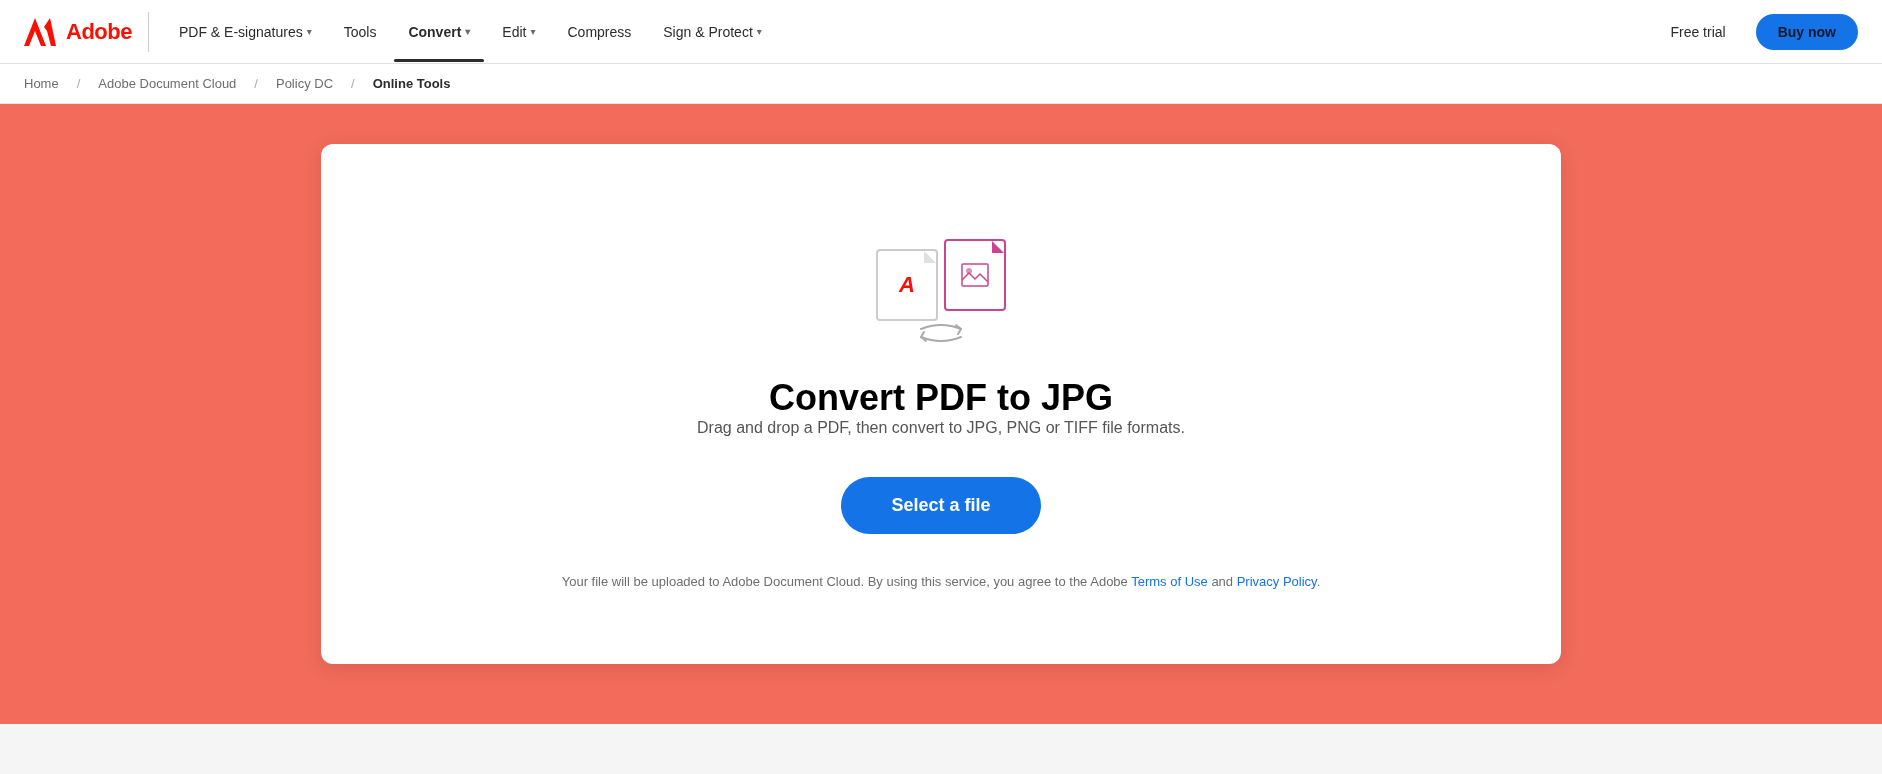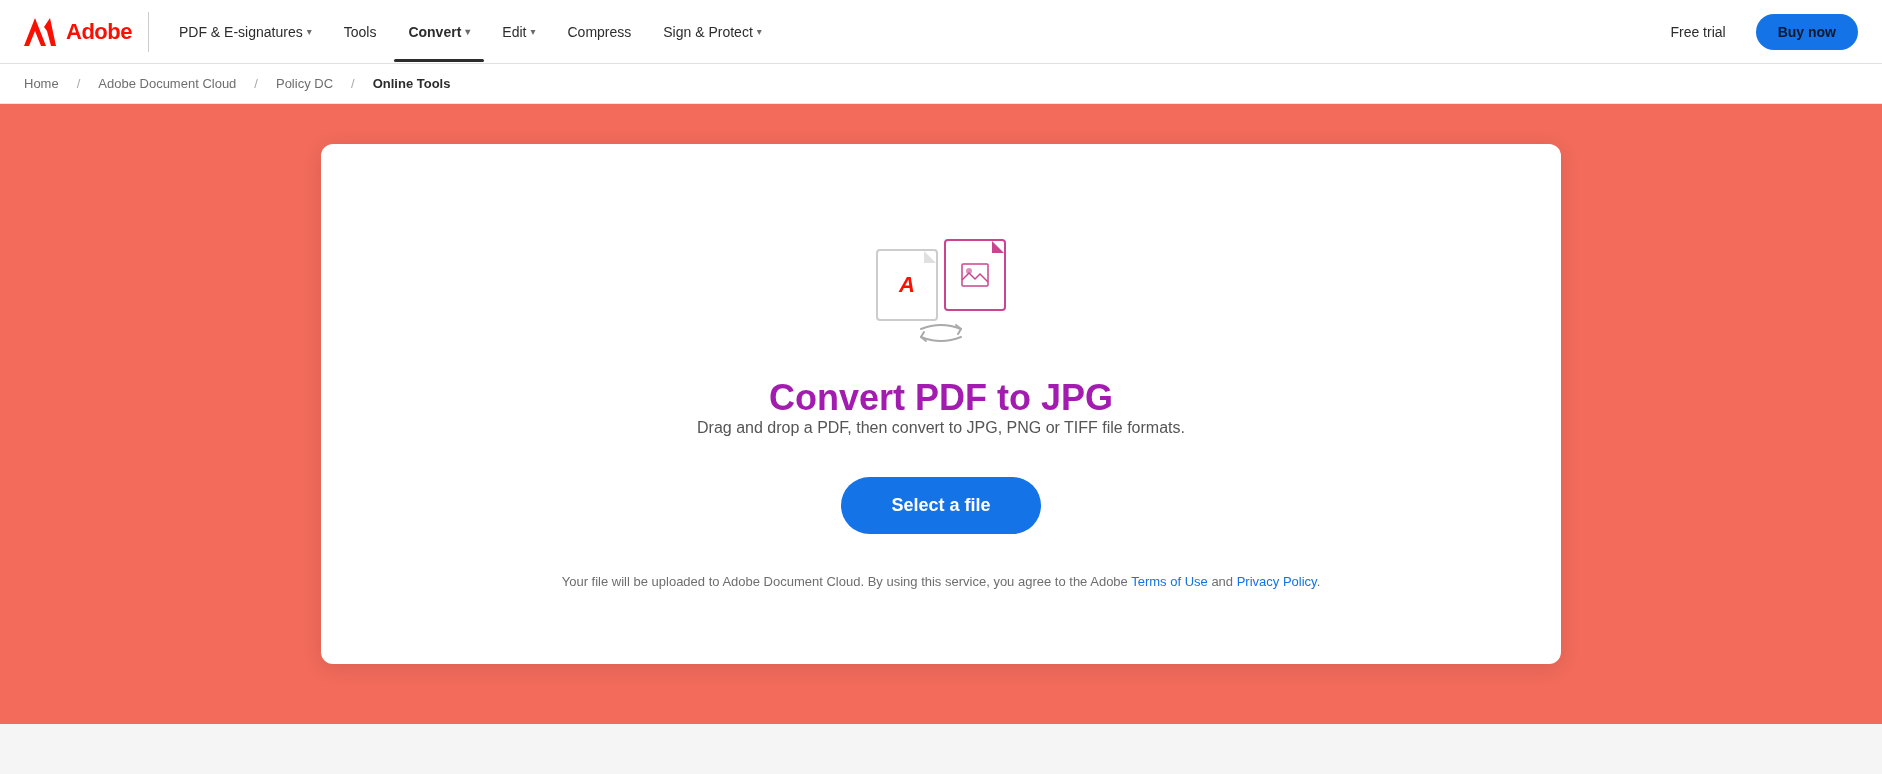--- a/index.html
+++ b/index.html
@@ -39,21 +39,21 @@
     
     .pdf-doc { width: 62px; height: 72px; border: 2px solid #ccc; border-radius: 4px; background: #fff; position: relative; display: flex; align-items: center; justify-content: center; }
     .pdf-doc::before { content: ''; position: absolute; top: 0; right: 0; width: 0; height: 0; border-left: 12px solid #e0e0e0; border-top: 12px solid transparent; }
     .pdf-acrobat { color: #fa0f00; font-size: 22px; font-weight: 900; font-style: italic; }
 
     
     .jpg-doc { width: 62px; height: 72px; border: 2px solid #cc4490; border-radius: 4px; background: #fff; position: relative; display: flex; align-items: center; justify-content: center; }
     .jpg-doc::before { content: ''; position: absolute; top: 0; right: 0; width: 0; height: 0; border-left: 12px solid #cc4490; border-top: 12px solid transparent; }
 
     
-    .main-heading { font-size: 36px; font-weight: 800; color: #a21caf; text-align: center; }
+    .main-heading { font-size: 36px; font-weight: 800; color: #000000; text-align: center; }
     .main-subtext { font-size: 16px; color: #555; margin-bottom: 40px; text-align: center; }
 
     
     .select-file-btn { background: #1473e6; color: #ffffff; border: none; border-radius: 30px; padding: 18px 50px; font-size: 18px; font-weight: 700; cursor: pointer; margin-bottom: 40px; }
 
     
     .footer-note { font-size: 13px; color: #6e6e6e; text-align: center; }
     .footer-note a { color: #1473e6; text-decoration: none; }
   </style>
 </head>

